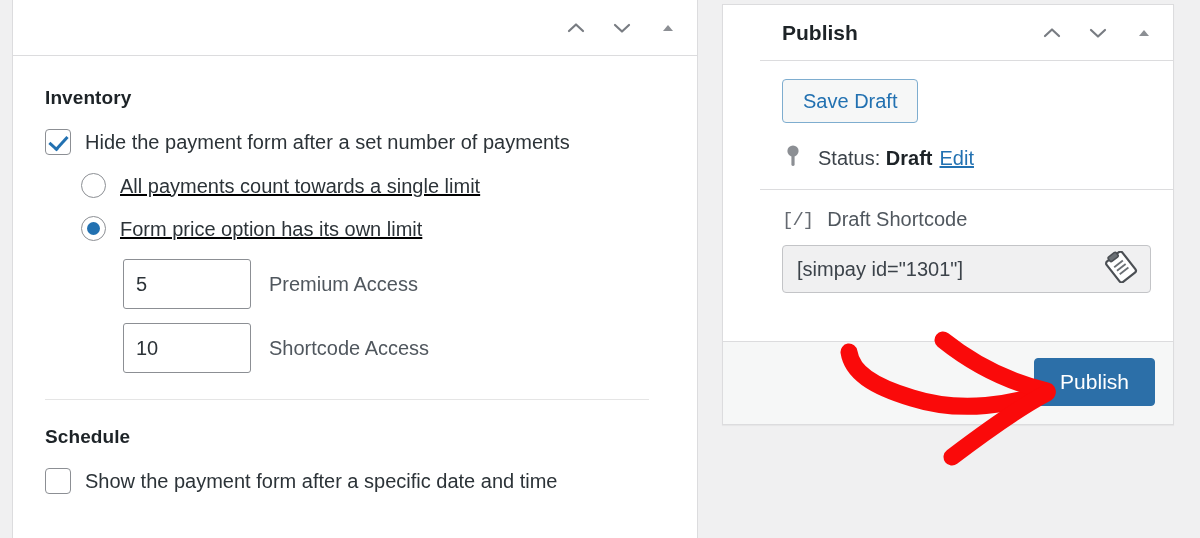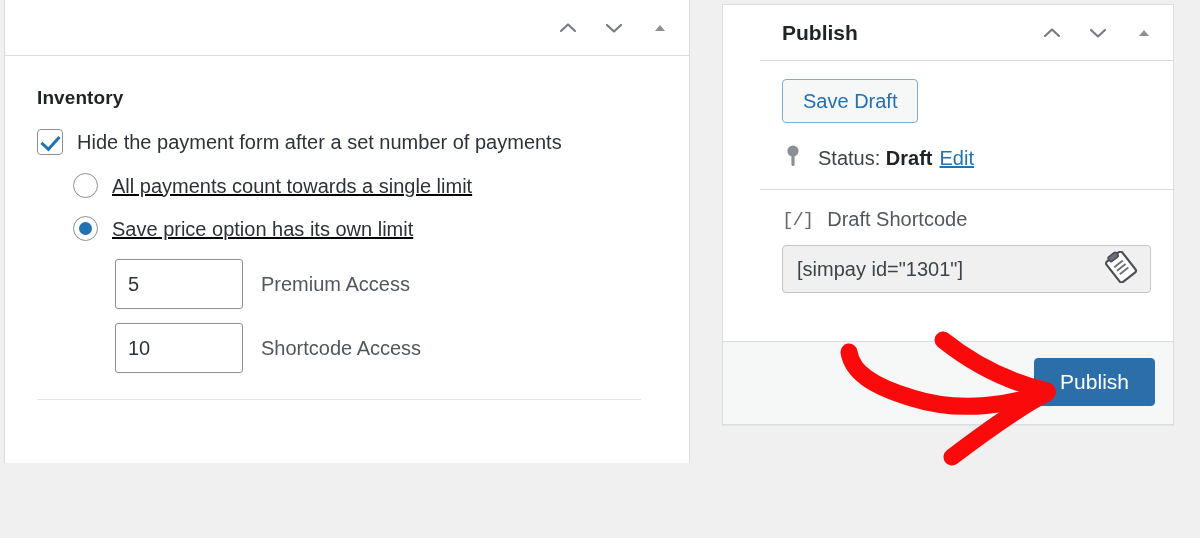--- a/index.html
+++ b/index.html
@@ -19,24 +19,24 @@
 
   .screen {
     position: absolute;
     inset: 0;
     background: #f0f0f1;
   }
 
   
   .main-panel {
     position: absolute;
-    left: 4px;
+    left: 12px;
     top: 0;
     width: 686px;
-    height: 463px;
+    height: 538px;
     background: #ffffff;
     border: 1px solid #dcdcde;
     border-top: none;
     border-bottom: none;
     box-sizing: border-box;
   }
   .main-panel-header {
     position: absolute;
     left: 0; right: 0; top: 0;
     height: 56px;
@@ -333,35 +333,43 @@
         <span class="field-label">Hide the payment form after a set number of payments</span>
       </div>
 
       <div class="field-row indent-1">
         <span class="rb"></span>
         <span class="field-label">All payments count towards a single limit</span>
       </div>
 
       <div class="field-row indent-1">
         <span class="rb checked"></span>
-        <span class="field-label">Save price option has its own limit</span>
+        <span class="field-label">Form price option has its own limit</span>
       </div>
 
       <div class="num-row">
         <input class="num-input" type="text" value="5" style="">
         <span class="num-caption">Premium Access</span>
       </div>
 
       <div class="num-row">
         <input class="num-input" type="text" value="10" style="">
         <span class="num-caption">Shortcode Access</span>
       </div>
 
       <div class="divider"></div>
 
+      <div class="schedule-block">
+        <h2 class="section-title">Schedule</h2>
+
+        <div class="field-row">
+          <span class="cb"></span>
+          <span class="field-label">Show the payment form after a specific date and time</span>
+        </div>
+      </div>
 
     </div>
   </div>
 
   <div class="publish-panel">
 
     <div class="publish-header">
       <span class="publish-title">Publish</span>
       <div class="panel-actions">
         <span class="icon-btn">

